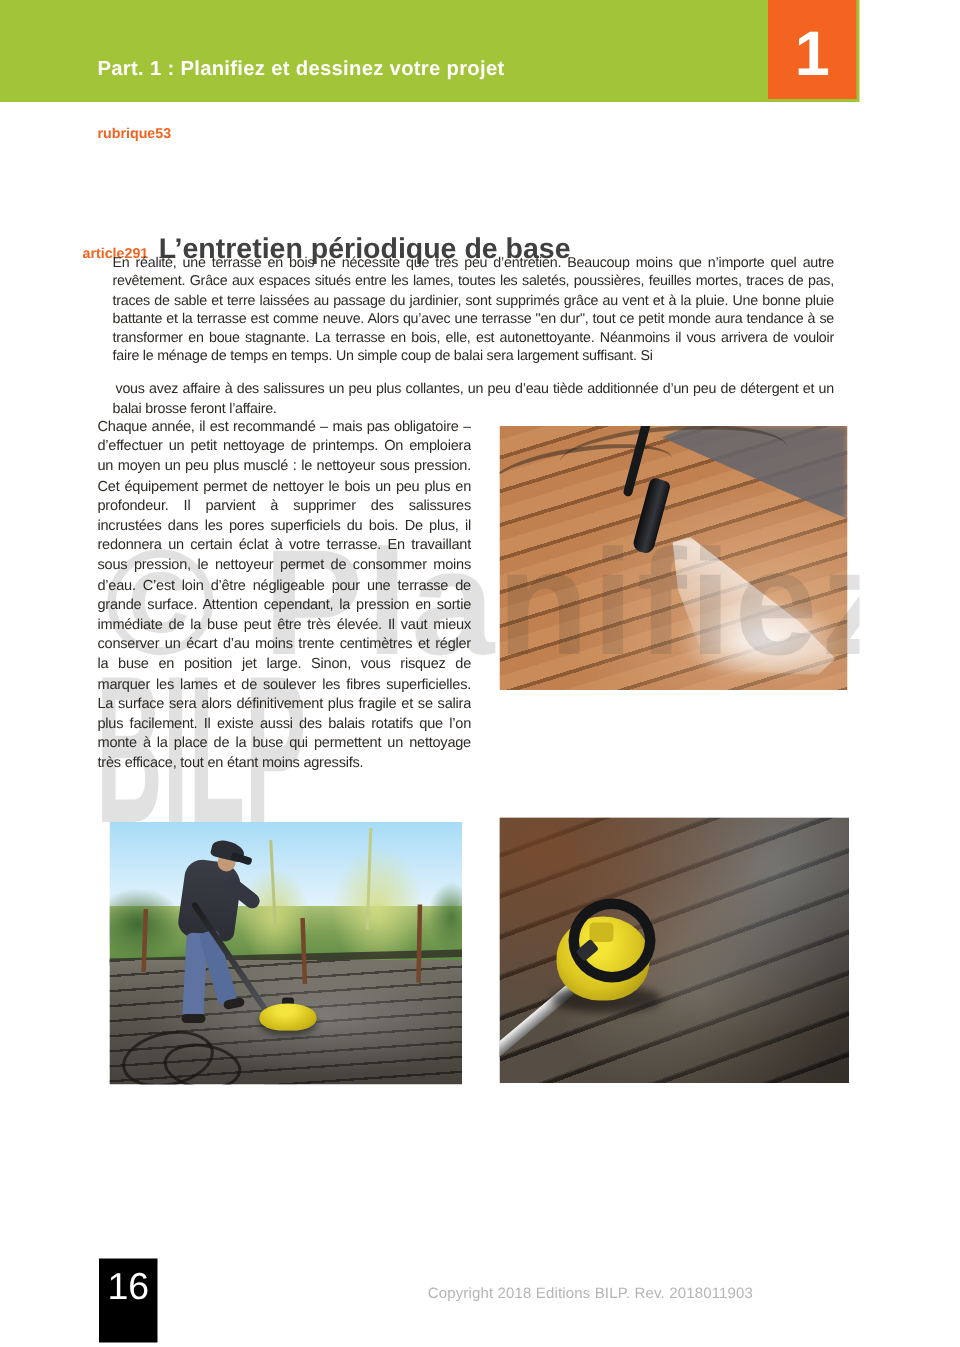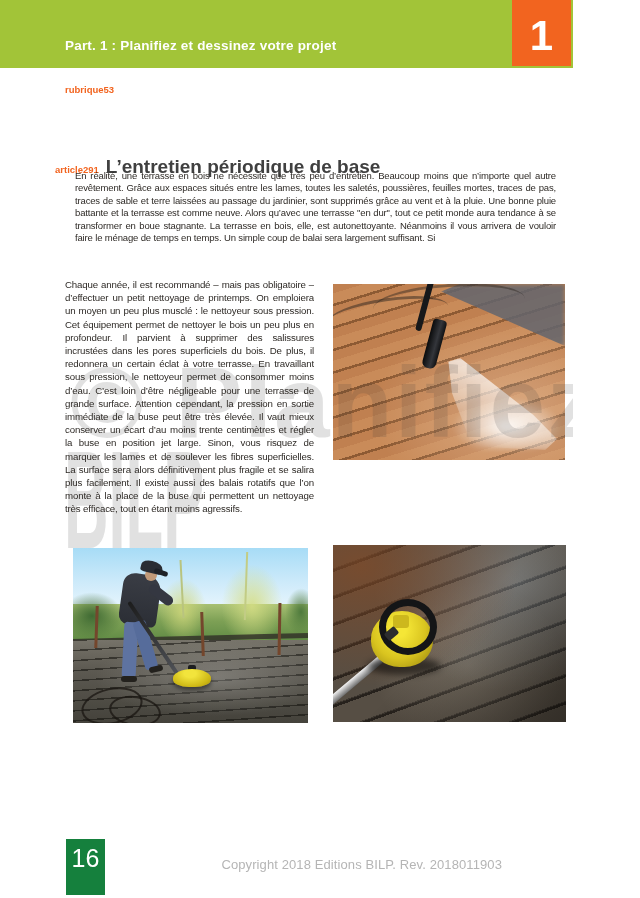--- a/index.html
+++ b/index.html
@@ -100,24 +100,24 @@
   .dkcorner3 { left:0; bottom:0; width:100%; height:100%; background:linear-gradient(315deg, rgba(8,7,5,.45), rgba(8,7,5,0) 50%); }
   .lance3 { left:-14px; top:162px; width:100px; height:8px; background:linear-gradient(180deg,#f4f4f4,#a9a9a9 55%,#707070); border-radius:4px; transform:rotate(-40deg); transform-origin:left center; }
   .domeShadow3 { left:34px; top:112px; width:74px; height:18px; background:rgba(0,0,0,.5); border-radius:50%; filter:blur(3px); }
   .dome3 { left:38px; top:66px; width:62px; height:56px;
     background:radial-gradient(ellipse at 45% 32%, #f5e636 15%, #d9c41f 55%, #9e8b10 92%);
     border-radius:50% 50% 46% 46%; }
   .hoop3 { left:46px; top:54px; width:44px; height:42px; border:7px solid #141517; border-radius:50%; }
   .hub3 { left:60px; top:70px; width:16px; height:13px; background:#cdb81d; border-radius:3px; }
   .fit3 { left:52px; top:84px; width:13px; height:9px; background:#2c2d2f; border-radius:2px; transform:rotate(-40deg); }
   
-  .page-box { position:absolute; left:66px; top:839px; width:39px; height:56px; background:#15803d; z-index:4;
+  .page-box { position:absolute; left:66px; top:839px; width:39px; height:56px; background:#000000; z-index:4;
               display:flex; justify-content:center; }
   .page-num { color:#fff; font-size:25px; line-height:1; margin-top:7px; }
-  .copyright { position:absolute; right:71px; top:857px; font-size:13px; color:#b5b5b5; letter-spacing:.1px; z-index:4; }
+  .copyright { position:absolute; right:71px; top:857px; font-size:10px; color:#b5b5b5; letter-spacing:.1px; z-index:4; }
 </style>
 </head>
 <body>
 
 <div class="page">
 
   <header class="topbar">
     <div class="topbar-title">Part. 1 : Planifiez et dessinez votre projet</div>
   </header>
   <div class="chapter-box">
@@ -128,20 +128,21 @@
     <span class="tag">rubrique53</span>
   </div>
 
   <div class="article-row">
     <span class="tag">article291</span>
     <span class="article-title">L’entretien périodique de base</span>
   </div>
 
   <div class="intro">
     <p>En réalité, une terrasse en bois ne nécessite que très peu d’entretien. Beaucoup moins que n’importe quel autre revêtement. Grâce aux espaces situés entre les lames, toutes les saletés, poussières, feuilles mortes, traces de pas, traces de sable et terre laissées au passage du jardinier, sont supprimés grâce au vent et à la pluie. Une bonne pluie battante et la terrasse est comme neuve. Alors qu’avec une terrasse "en dur", tout ce petit monde aura tendance à se transformer en boue stagnante. La terrasse en bois, elle, est autonettoyante. Néanmoins il vous arrivera de vouloir faire le ménage de temps en temps. Un simple coup de balai sera largement suffisant. Si</p>
+    <p class="p2">vous avez affaire à des salissures un peu plus collantes, un peu d’eau tiède additionnée d’un peu de détergent et un balai brosse feront l’affaire.</p>
   </div>
 
   <div class="col-text">Chaque année, il est recommandé – mais pas obligatoire – d’effectuer un petit nettoyage de printemps. On emploiera un moyen un peu plus musclé : le nettoyeur sous pression. Cet équipement permet de nettoyer le bois un peu plus en profondeur. Il parvient à supprimer des salissures incrustées dans les pores superficiels du bois. De plus, il redonnera un certain éclat à votre terrasse. En travaillant sous pression, le nettoyeur permet de consommer moins d’eau. C’est loin d’être négligeable pour une terrasse de grande surface. Attention cependant, la pression en sortie immédiate de la buse peut être très élevée. Il vaut mieux conserver un écart d’au moins trente centimètres et régler la buse en position jet large. Sinon, vous risquez de marquer les lames et de soulever les fibres superficielles. La surface sera alors définitivement plus fragile et se salira plus facilement. Il existe aussi des balais rotatifs que l’on monte à la place de la buse qui permettent un nettoyage très efficace, tout en étant moins agressifs.</div>
 
   <div class="photo" id="img1">
     <div class="abs deck1"></div>
     <div class="abs shadow1"></div>
     <div class="abs hoseA"></div>
     <div class="abs hoseB"></div>
     <div class="abs rod1"></div>

